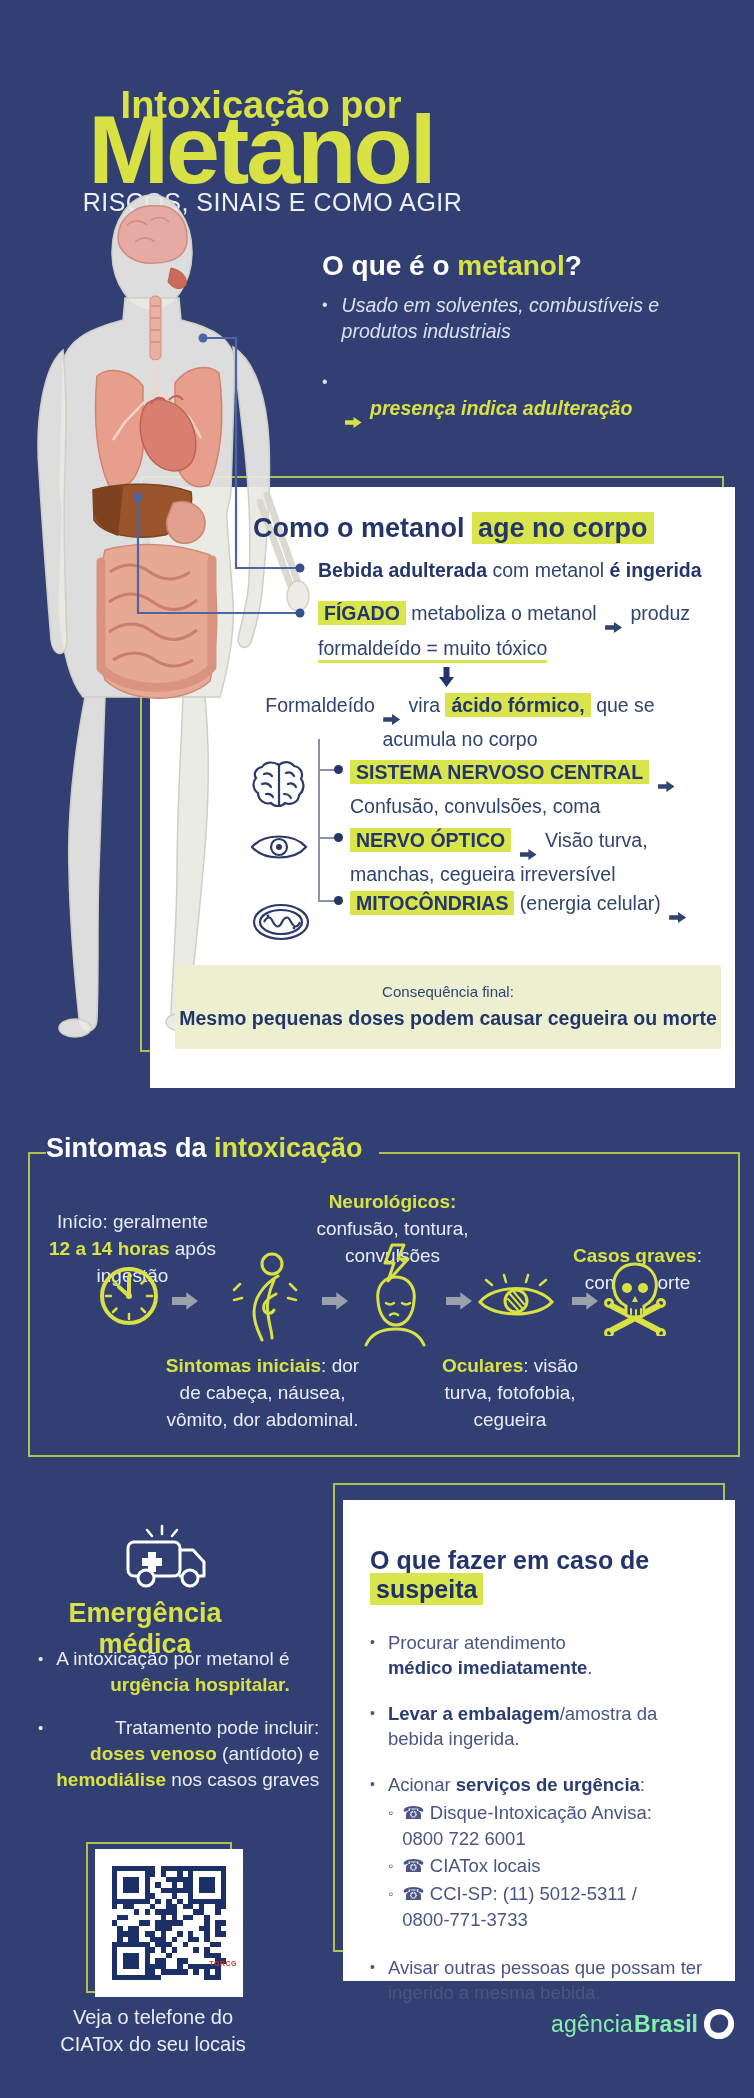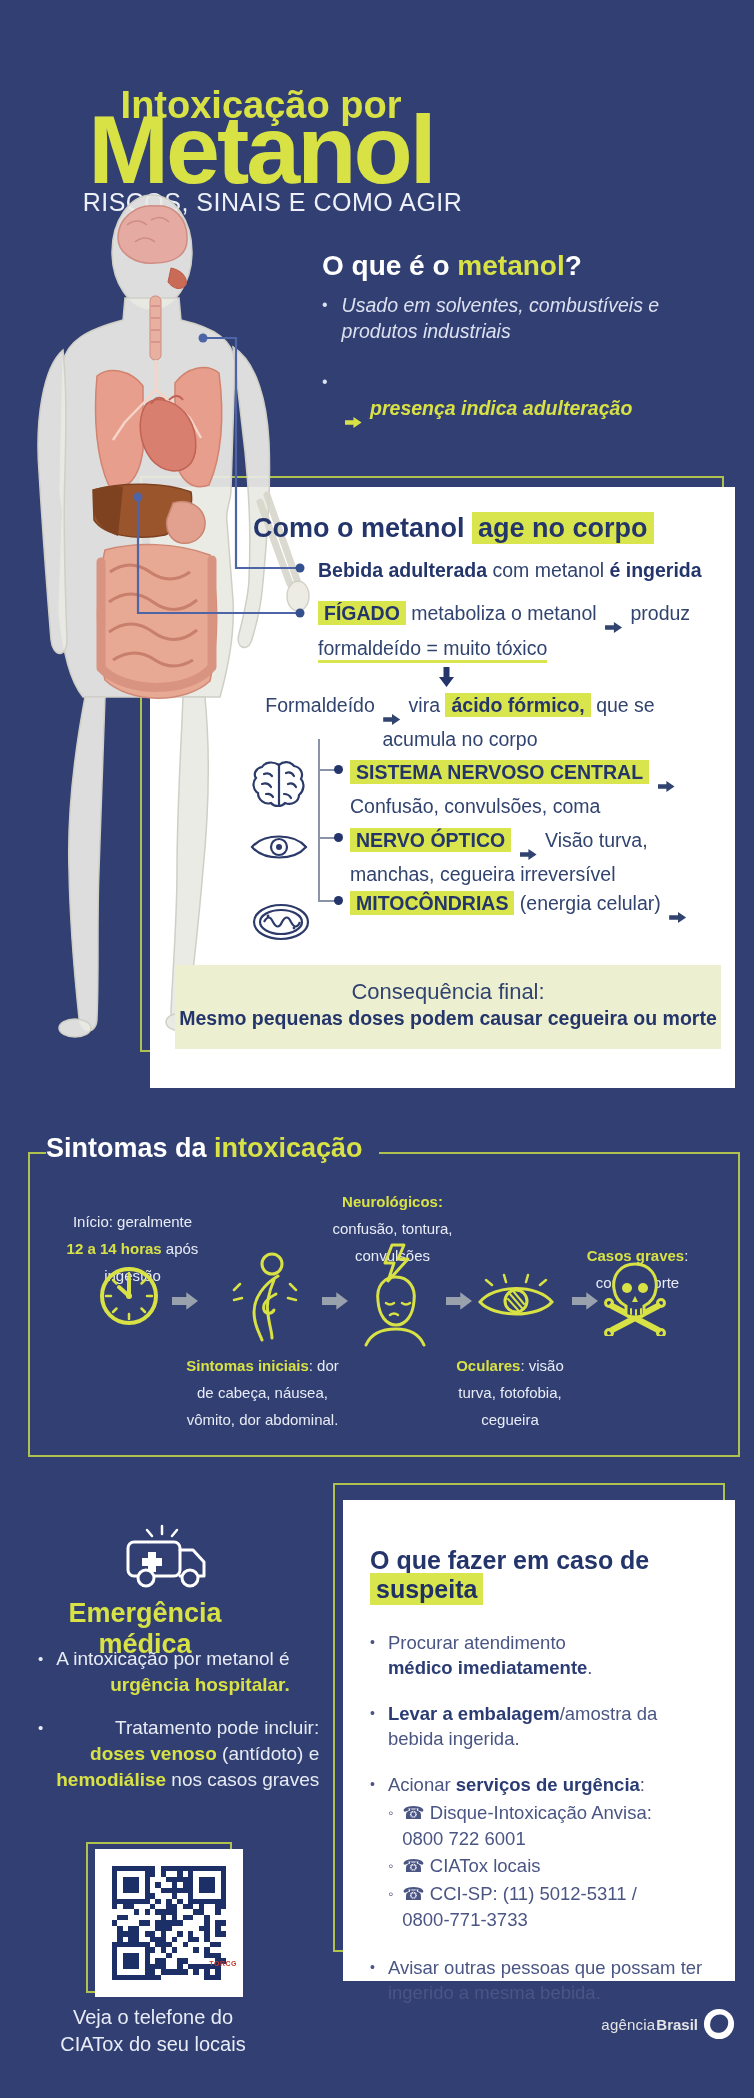--- a/index.html
+++ b/index.html
@@ -45,27 +45,27 @@
   .arrd{position:absolute;left:289px;top:180px;width:15px;height:20px;background:#24356B;
         clip-path:polygon(30% 0,70% 0,70% 50%,100% 50%,50% 100%,0 50%,30% 50%);}
   .step3{position:absolute;left:110px;top:205px;width:400px;text-align:center;line-height:27px;}
   .branch-line{position:absolute;left:168px;top:252px;width:2px;height:163px;background:#8A93A8;}
   .stub{position:absolute;left:168px;width:18px;height:2px;background:#8A93A8;}
   .bdot{position:absolute;width:9px;height:9px;border-radius:50%;background:#24356B;}
   .t-row{position:absolute;left:200px;width:360px;line-height:27px;}
   .t-icon{position:absolute;left:100px;}
   .conseq{position:absolute;left:25px;top:478px;width:546px;height:84px;background:var(--pale);
           text-align:center;padding-top:13px;color:#24356B;}
-  .conseq .l1{font-size:22px;line-height:27px;color:#31436F;}
+  .conseq .l1{font-size:15px;line-height:27px;color:#31436F;}
   .conseq .l2{font-size:19.5px;line-height:27px;font-weight:bold;}
 
   
   .sint-box{left:28px;top:1152px;width:712px;height:305px;border:2px solid var(--green);}
   .sint-title{left:46px;top:1133px;background:var(--bg);padding:0 16px 0 0;font-size:27px;font-weight:bold;z-index:2;}
-  .cap{position:absolute;text-align:center;font-size:15px;line-height:27px;color:#E8ECF6;z-index:2;}
+  .cap{position:absolute;text-align:center;font-size:19px;line-height:27px;color:#E8ECF6;z-index:2;}
   .gar{position:absolute;width:26px;height:20px;background:var(--garrow);z-index:2;
        clip-path:polygon(0 30%,55% 30%,55% 6%,100% 50%,55% 94%,55% 70%,0 70%);}
   .sicon{position:absolute;z-index:2;}
 
   
   .emg-title{left:20px;top:1598px;width:250px;text-align:center;font-size:27px;font-weight:bold;color:var(--yellow);}
   .emg-list{left:38px;top:1646px;width:300px;display:flex;flex-direction:column;gap:17px;text-align:right;}
   .emg-item{display:flex;gap:13px;font-size:19px;line-height:26px;color:#E7EBF4;}
   .emg-item::before{content:"•";font-size:15px;line-height:26px;color:#E7EBF4;}
 
@@ -86,21 +86,21 @@
   
   .qr-green{left:86px;top:1842px;width:146px;height:151px;border:2px solid var(--green);}
   .qr-card{left:95px;top:1849px;width:148px;height:148px;background:#fff;}
   .qr-grid{position:absolute;left:17px;top:17px;width:114px;height:114px;display:grid;
            grid-template-columns:repeat(21,1fr);grid-template-rows:repeat(21,1fr);}
   .qm{background:#1C2F66;}
   .qr-mark{position:absolute;right:6px;bottom:30px;font-size:7px;font-weight:bold;color:#C0392B;letter-spacing:.5px;}
   .qr-cap{left:22px;top:2004px;width:262px;text-align:center;font-size:20px;line-height:27px;color:#E8ECF6;}
 
   
-  .brand{right:19px;top:2008px;display:flex;align-items:center;gap:5px;color:#e5e5e5;font-size:15px;justify-content:flex-end;}
+  .brand{right:19px;top:2008px;display:flex;align-items:center;gap:5px;color:#86efac;font-size:23px;justify-content:flex-end;}
   .brand .bl{font-weight:normal;letter-spacing:.2px;}
   .brand .bb{font-weight:bold;}
 
   svg{display:block;}
 </style>
 </head>
 <body>
 
 <div class="page">
 

